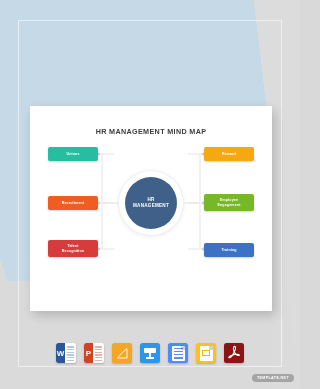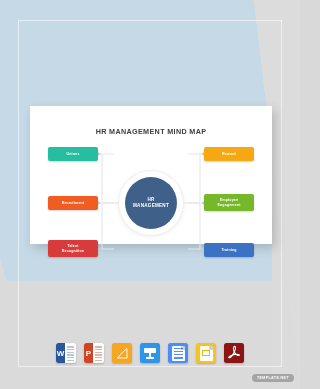--- a/index.html
+++ b/index.html
@@ -60,21 +60,21 @@
     left: 18px; top: 20px; right: 18px; bottom: 22px;
     border: 1px solid rgba(255,255,255,0.55);
   }
 
   
   #doc-card {
     position: absolute;
     left: 30px;
     top: 106px;
     width: 242px;
-    height: 138px;
+    height: 205px;
     background: #ffffff;
     box-shadow: 3px 4px 10px rgba(0,0,0,0.18);
   }
 
   #doc-title {
     position: absolute;
     top: 21px;
     left: 0; right: 0;
     text-align: center;
     font-size: 7.2px;

